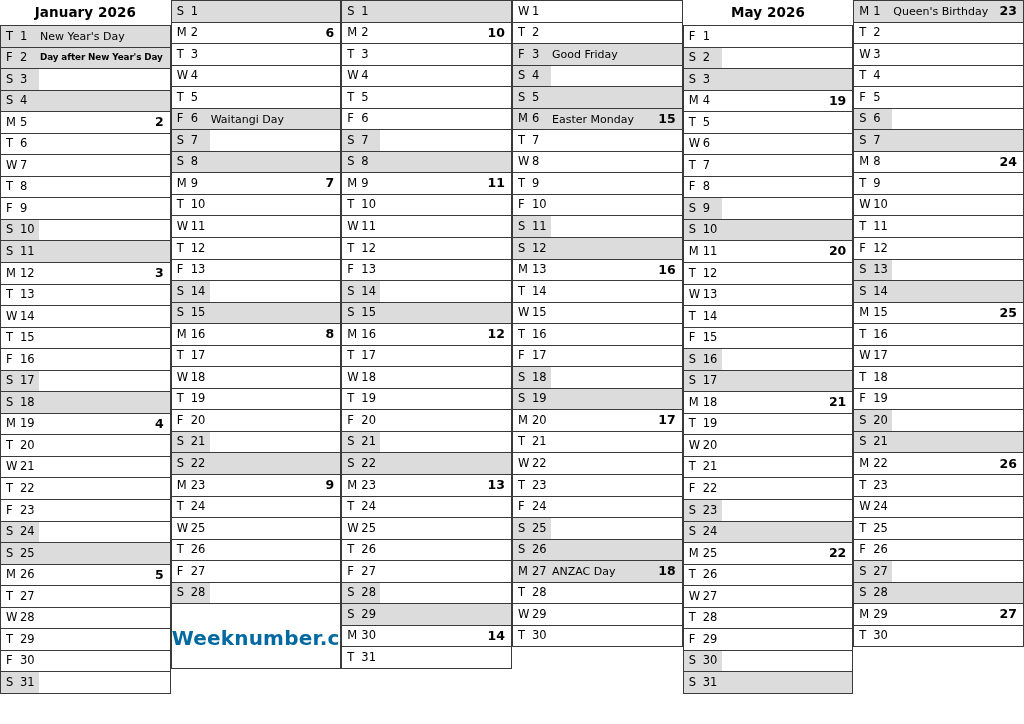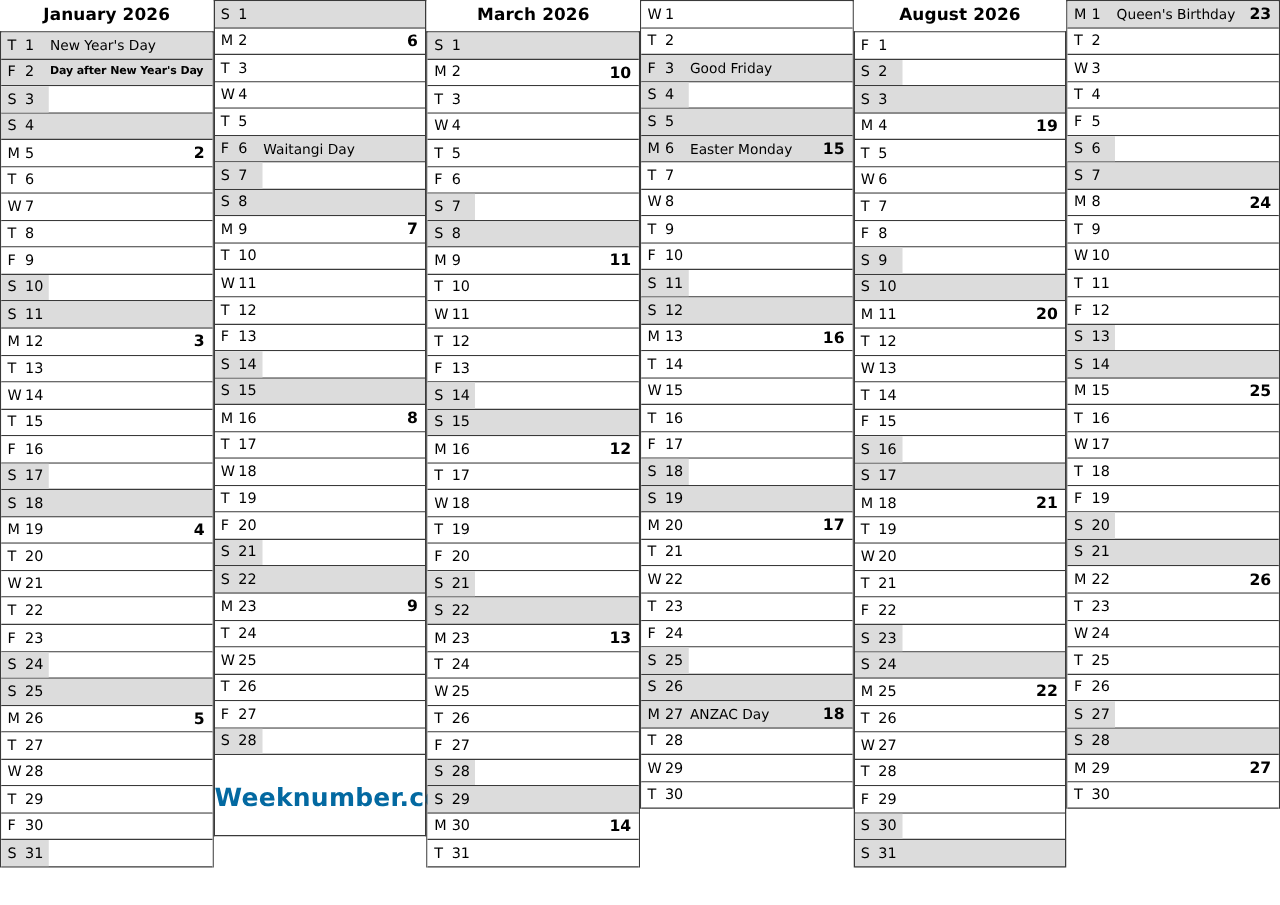--- a/index.html
+++ b/index.html
@@ -606,21 +606,20 @@
             </div>
             <div class="day-event"></div>
             <div class="week-num"></div>
           </div>
         </div>
         <div class="filler" style="height: 64.65px;">
           <div class="watermark">Weeknumber.com</div>
         </div>
       </div>
       <div class="month-col">
-        <div class="month-title">March 2026</div>
         <div class="days-grid">
           <div class="day-row shaded">
             <div class="day-prefix">
               <span class="dow">S</span>
               <span class="dnum">1</span>
             </div>
             <div class="day-event"></div>
             <div class="week-num"></div>
           </div>
           <div class="day-row">
@@ -1103,21 +1102,21 @@
             <div class="day-prefix">
               <span class="dow">T</span>
               <span class="dnum">30</span>
             </div>
             <div class="day-event"></div>
             <div class="week-num"></div>
           </div>
         </div>
       </div>
       <div class="month-col">
-        <div class="month-title">August 2026</div>
+        <div class="month-title">May 2026</div>
         <div class="days-grid">
           <div class="day-row">
             <div class="day-prefix">
               <span class="dow">F</span>
               <span class="dnum">1</span>
             </div>
             <div class="day-event"></div>
             <div class="week-num"></div>
           </div>
           <div class="day-row">

